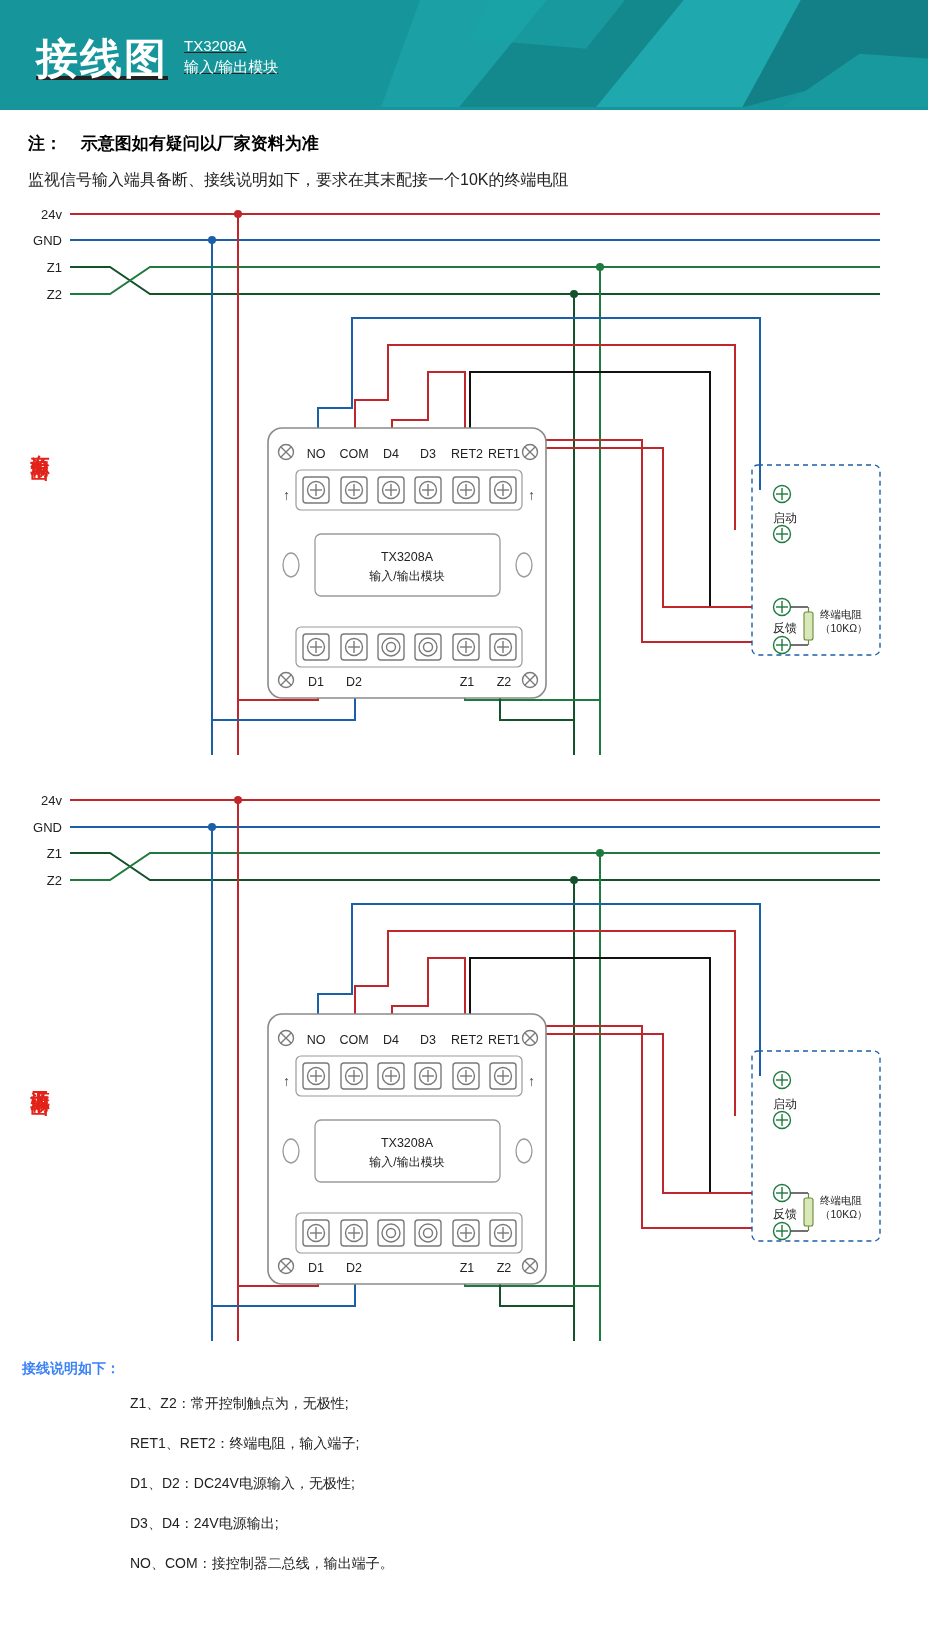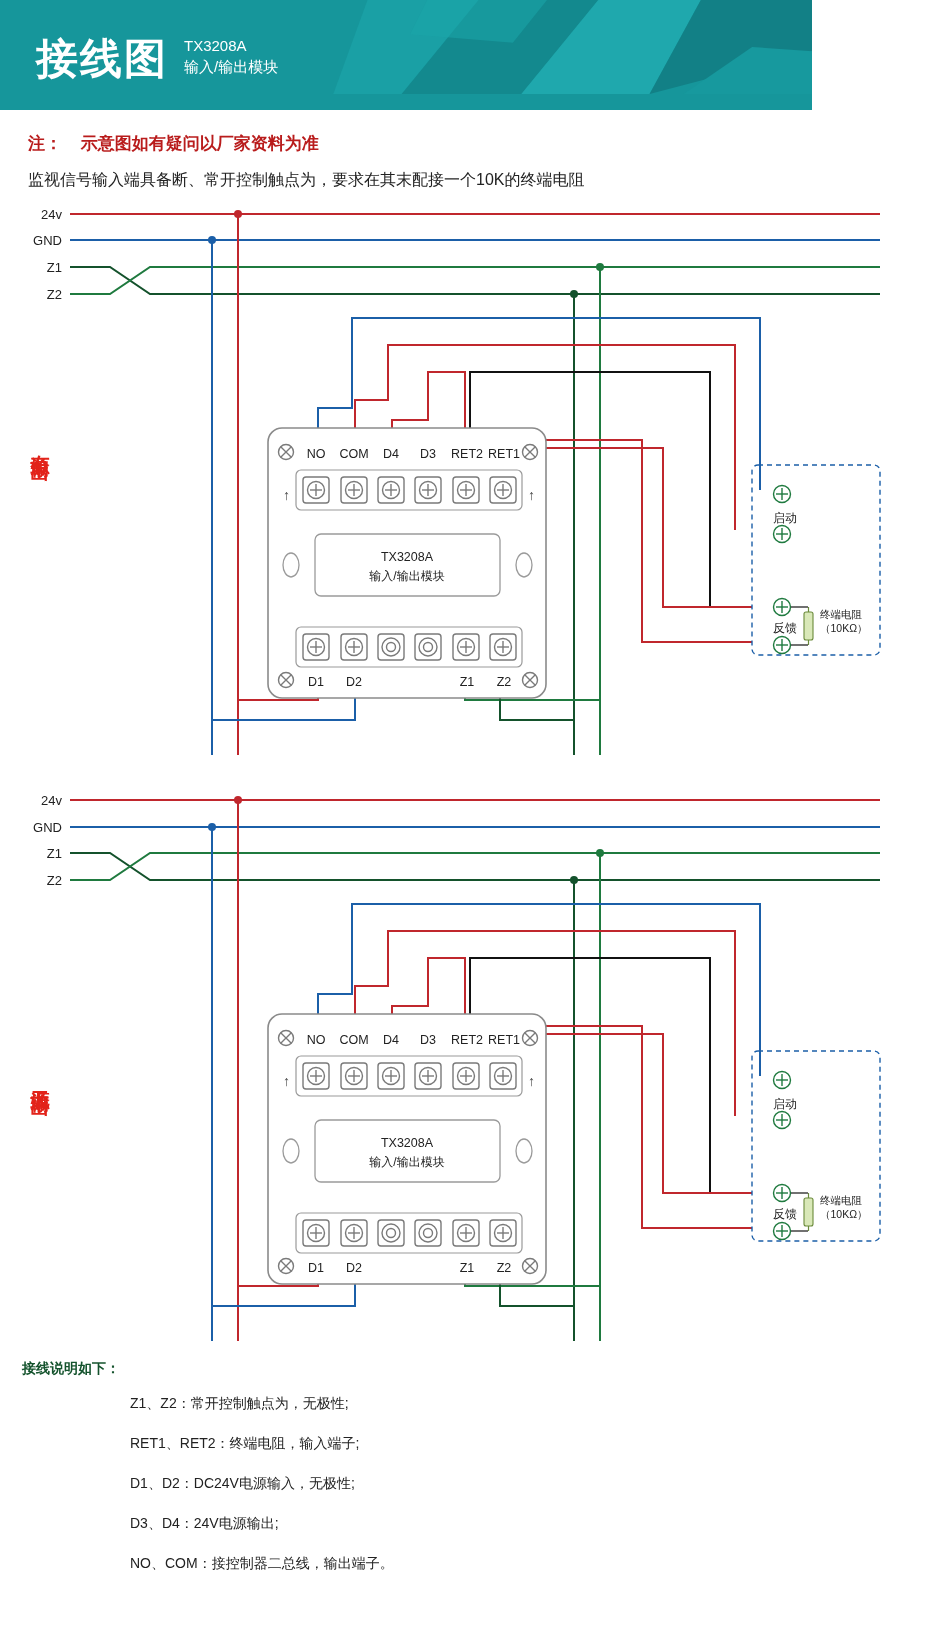--- a/index.html
+++ b/index.html
@@ -9,23 +9,24 @@
     background: #ffffff;
     font-family: "Liberation Sans", "DejaVu Sans", sans-serif;
     color: #222;
     position: relative;
     overflow: hidden;
   }
 
   
   .header {
     position: relative;
-    width: 812px; height: 110px;
+    width: 928px; height: 110px;
     background: #16969b;
     overflow: hidden;
+    text-decoration: underline;
   }
   .header .facets { position:absolute; inset:0; }
   .header-inner {
     position: relative;
     display: flex; align-items: flex-end;
     padding: 22px 0 0 36px;
     height: 100%;
   }
   .header-title {
     font-size: 42px; font-weight: bold; color:#fff;
@@ -33,35 +34,35 @@
     margin-bottom: 30px;
   }
   .header-sub {
     color:#fff; font-size: 15px; line-height: 1.45;
     margin: 0 0 32px 16px;
   }
 
   
   .note-row {
     position:absolute; left: 28px; top: 132px;
-    font-size: 17px; color:#b91c1c; font-weight: bold;
+    font-size: 17px; color:#000000; font-weight: bold;
   }
   .note-row .note-label { margin-right: 14px; }
   .note-desc {
     position:absolute; left: 28px; top: 170px;
     font-size: 16px; color:#222;
   }
 
   
   svg.diagram { position:absolute; left:0; top:0; width:950px; height:1642px; }
 
   
   .foot-title {
     position:absolute; left: 22px; top: 1360px;
-    color:#14532d; font-size: 14px; font-weight:bold;
+    color:#3b82f6; font-size: 14px; font-weight:bold;
   }
   .foot-list {
     position:absolute; left: 130px; top: 1395px;
     font-size: 14px; color:#222;
   }
   .foot-list div { margin-bottom: 22px; }
 
   .side-label {
     position: absolute;
     writing-mode: vertical-rl;
@@ -91,21 +92,21 @@
       <div>TX3208A</div>
       <div>输入/输出模块</div>
     </div>
   </div>
 </div>
 
 <div class="note-row">
   <span class="note-label">注：</span>
   <span>示意图如有疑问以厂家资料为准</span>
 </div>
-<div class="note-desc">监视信号输入端具备断、常开控制触点为，要求在其末配接一个10K的终端电阻</div>
+<div class="note-desc">监视信号输入端具备断、接线说明如下，要求在其末配接一个10K的终端电阻</div>
 
 <div class="side-label a">有源输出</div>
 <div class="side-label b">无源输出</div>
 
 <svg class="diagram" viewBox="0 0 950 1642">
   <defs>
     <g id="screwTerm">
       <rect x="0" y="0" width="26" height="26" rx="3" fill="#ffffff" stroke="#7a7a7a" stroke-width="1.4"></rect>
       <circle cx="13" cy="13" r="8.5" fill="none" stroke="#7a7a7a" stroke-width="1.4"></circle>
       <line x1="7" y1="13" x2="19" y2="13" stroke="#7a7a7a" stroke-width="1.4"></line>

